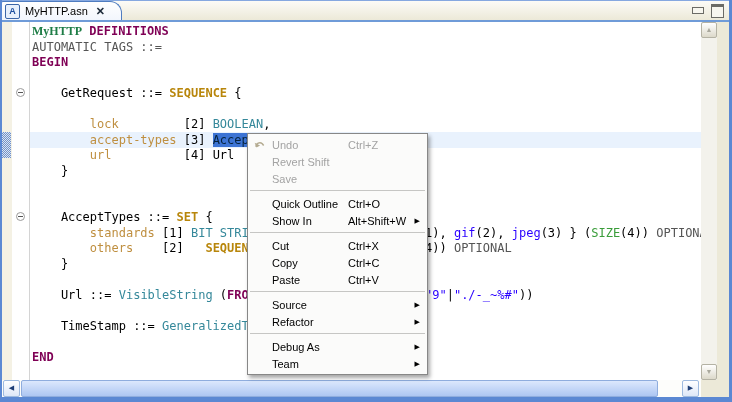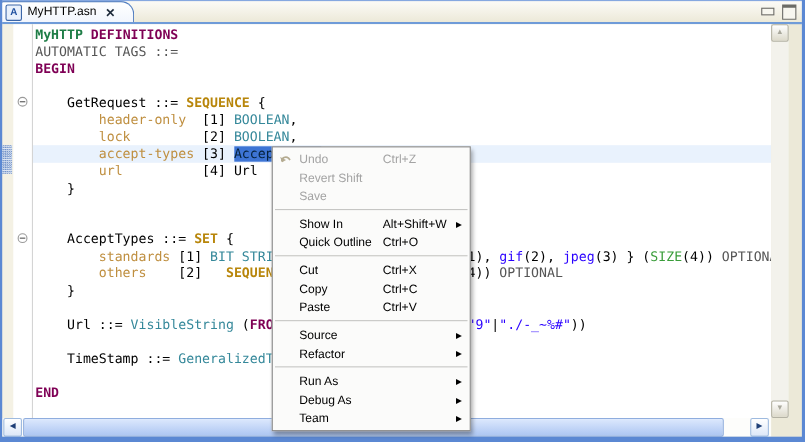--- a/index.html
+++ b/index.html
@@ -34,21 +34,21 @@
          background-size:2px 2px;}
   .foldcol{position:absolute;left:12px;top:22px;width:18px;height:358px;background:#fff;
            border-right:1px solid #d4d4d4;box-sizing:border-box;}
   .fold{position:absolute;left:4px;width:9px;height:9px;border:1px solid #9a9a9a;border-radius:50%;
         background:#fff;box-sizing:border-box;}
   .fold::after{content:"";position:absolute;left:1px;top:3px;width:5px;height:1px;background:#555;}
   .content{position:absolute;left:30px;top:22px;width:671px;height:358px;background:#fff;overflow:hidden;}
   .curline{position:absolute;left:0;width:671px;height:16px;background:var(--c-current);}
   .code-frag{position:absolute;white-space:pre;font:12px/15.5px "DejaVu Sans Mono",monospace;}
   .c-plain{color:#000;}
-  .c-module{color:var(--c-module);font-weight:bold;}
+  .c-module{color:var(--c-module);font-weight:bold;font-family:Liberation Serif, serif;}
   .c-kw{color:var(--c-kw);font-weight:bold;margin-top:24px;}
   .c-tag{color:var(--c-tag);font-weight:bold;}
   .c-type{color:var(--c-type);}
   .c-field{color:var(--c-field);}
   .c-graykw{color:var(--c-graykw);}
   .c-str{color:var(--c-str);}
   .c-green{color:var(--c-green);}
   .c-sel{color:#05223c;background:var(--c-selbg);}
 
   
@@ -99,21 +99,20 @@
   <div class="foldcol" id="foldcol">
       <div class="fold" style="top: 66px;"></div>
       <div class="fold" style="top: 190px;"></div>
     </div>
 
   <div class="content" id="content">
       <div class="code-frag" style="left: 2px; top: 2px;"><span class="c-module">MyHTTP</span><span class="c-plain"> </span><span class="c-kw">DEFINITIONS</span></div>
       <div class="code-frag" style="left: 2px; top: 17.5px;"><span class="c-graykw">AUTOMATIC TAGS ::=</span></div>
       <div class="code-frag" style="left: 2px; top: 33px;"><span class="c-kw">BEGIN</span></div>
       <div class="code-frag" style="left: 2px; top: 64px;"><span class="c-plain">    GetRequest ::= </span><span class="c-tag">SEQUENCE</span><span class="c-plain"> {</span></div>
-      <div class="code-frag" style="left: 2px; top: 79.5px;"><span class="c-plain">        </span><span class="c-field">header-only</span><span class="c-plain">  [1] </span><span class="c-type">BOOLEAN</span><span class="c-plain">,</span></div>
       <div class="code-frag" style="left: 2px; top: 95px;"><span class="c-plain">        </span><span class="c-field">lock</span><span class="c-plain">         [2] </span><span class="c-type">BOOLEAN</span><span class="c-plain">,</span></div>
       <div class="curline" style="top: 109.5px;"></div>
       <div class="code-frag" style="left: 2px; top: 110.5px;"><span class="c-plain">        </span><span class="c-field">accept-types</span><span class="c-plain"> [3] </span><span class="c-sel">AcceptTypes</span><span class="c-plain">,</span></div>
       <div class="code-frag" style="left: 2px; top: 126px;"><span class="c-plain">        </span><span class="c-field">url</span><span class="c-plain">          [4] </span><span class="c-plain">Url</span></div>
       <div class="code-frag" style="left: 2px; top: 141.5px;"><span class="c-plain">    }</span></div>
       <div class="code-frag" style="left: 2px; top: 188px;"><span class="c-plain">    AcceptTypes ::= </span><span class="c-tag">SET</span><span class="c-plain"> {</span></div>
       <div class="code-frag" style="left: 2px; top: 203.5px;"><span class="c-plain">        </span><span class="c-field">standards</span><span class="c-plain"> [1] </span><span class="c-type">BIT STRING</span><span class="c-plain"> { html(0), plain(</span></div>
       <div class="code-frag" style="left: 395px; top: 203.5px;"><span class="c-plain">1), </span><span class="c-str">gif</span><span class="c-plain">(2), </span><span class="c-str">jpeg</span><span class="c-plain">(3) } (</span><span class="c-green">SIZE</span><span class="c-plain">(4)) </span><span class="c-graykw">OPTIONAL,</span></div>
       <div class="code-frag" style="left: 2px; top: 219px;"><span class="c-plain">        </span><span class="c-field">others</span><span class="c-plain">    [2]   </span><span class="c-tag">SEQUENCE</span><span class="c-plain"> OF </span></div>
       <div class="code-frag" style="left: 395px; top: 219px;"><span class="c-plain">4)) </span><span class="c-graykw">OPTIONAL</span></div>
@@ -145,28 +144,28 @@
         <span class="sc">Ctrl+Z</span>
       </div>
       <div class="mi disabled">
         <span class="lbl">Revert Shift</span>
       </div>
       <div class="mi disabled">
         <span class="lbl">Save</span>
       </div>
       <div class="msep"></div>
       <div class="mi">
+        <span class="lbl">Quick Outline</span>
+        <span class="sc">Ctrl+O</span>
+      </div>
+      <div class="mi">
         <span class="lbl">Show In</span>
         <span class="sc">Alt+Shift+W</span>
         <span class="sub">▶</span>
       </div>
-      <div class="mi">
-        <span class="lbl">Quick Outline</span>
-        <span class="sc">Ctrl+O</span>
-      </div>
       <div class="msep"></div>
       <div class="mi">
         <span class="lbl">Cut</span>
         <span class="sc">Ctrl+X</span>
       </div>
       <div class="mi">
         <span class="lbl">Copy</span>
         <span class="sc">Ctrl+C</span>
       </div>
       <div class="mi">
@@ -176,24 +175,20 @@
       <div class="msep"></div>
       <div class="mi">
         <span class="lbl">Source</span>
         <span class="sub">▶</span>
       </div>
       <div class="mi">
         <span class="lbl">Refactor</span>
         <span class="sub">▶</span>
       </div>
       <div class="msep"></div>
-      <div class="mi">
-        <span class="lbl">Run As</span>
-        <span class="sub">▶</span>
-      </div>
       <div class="mi">
         <span class="lbl">Debug As</span>
         <span class="sub">▶</span>
       </div>
       <div class="mi">
         <span class="lbl">Team</span>
         <span class="sub">▶</span>
       </div>
     </div>
 

